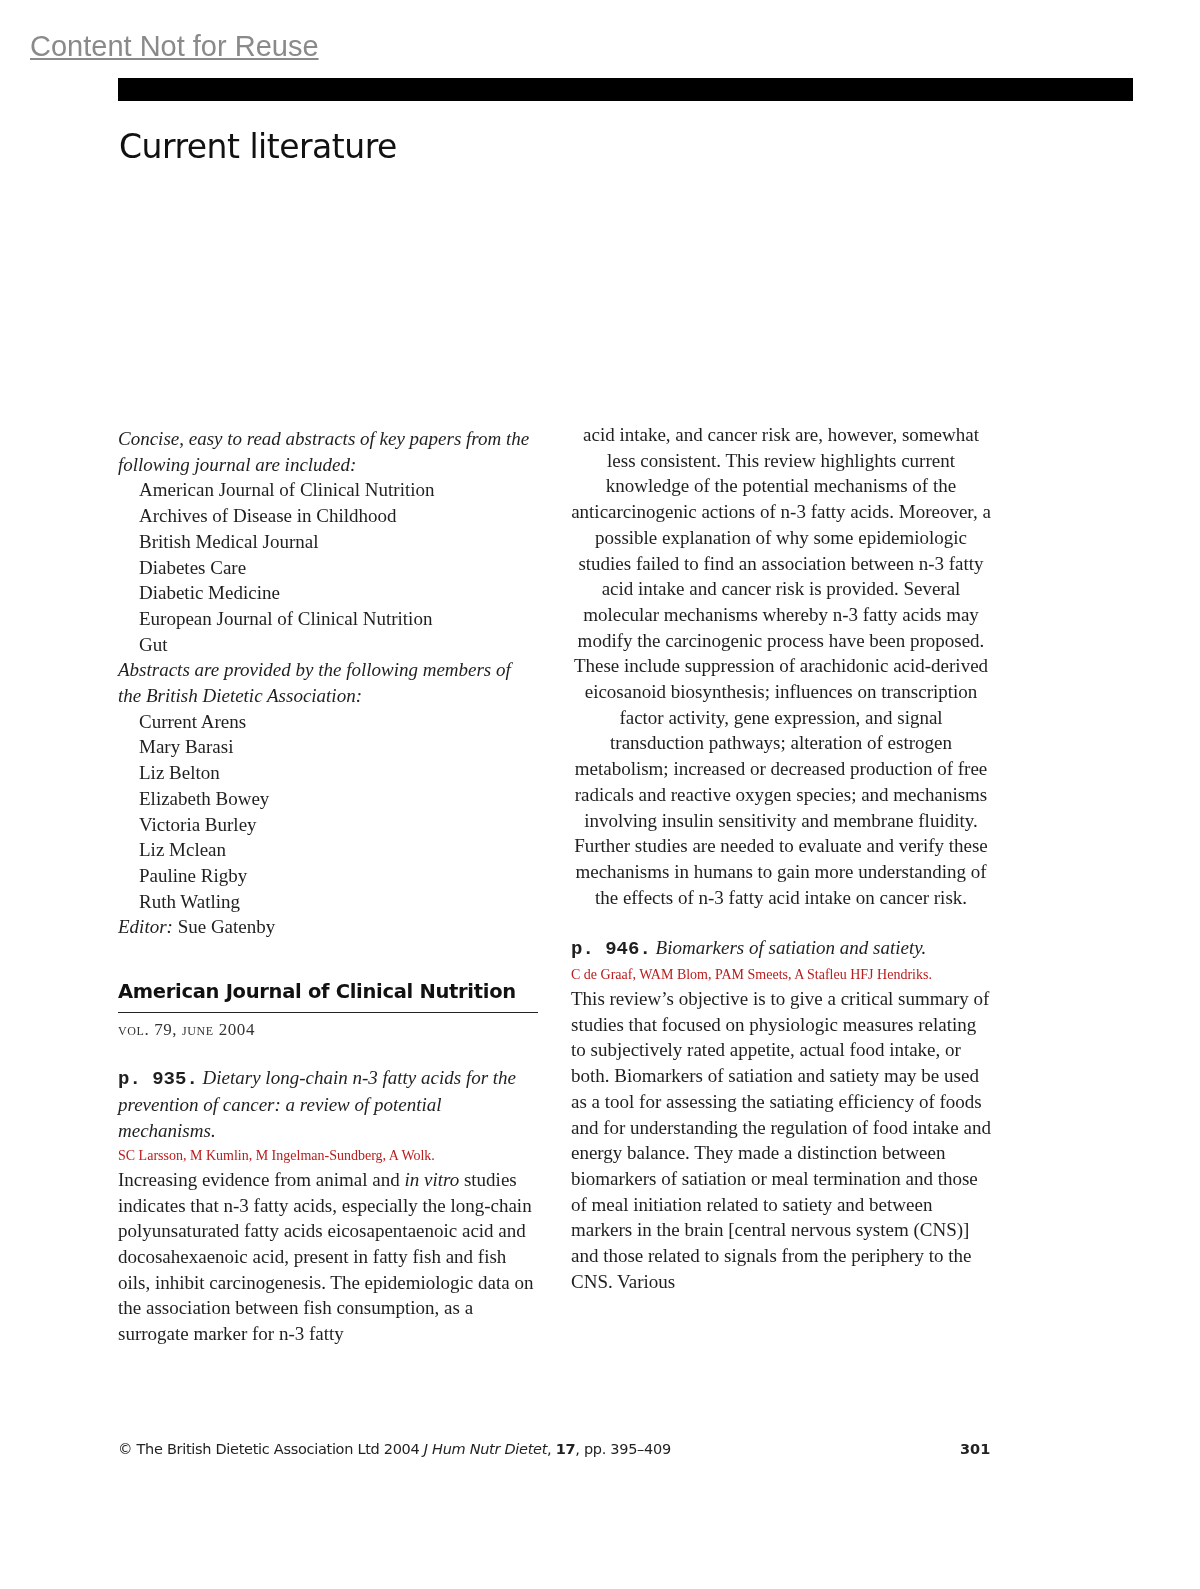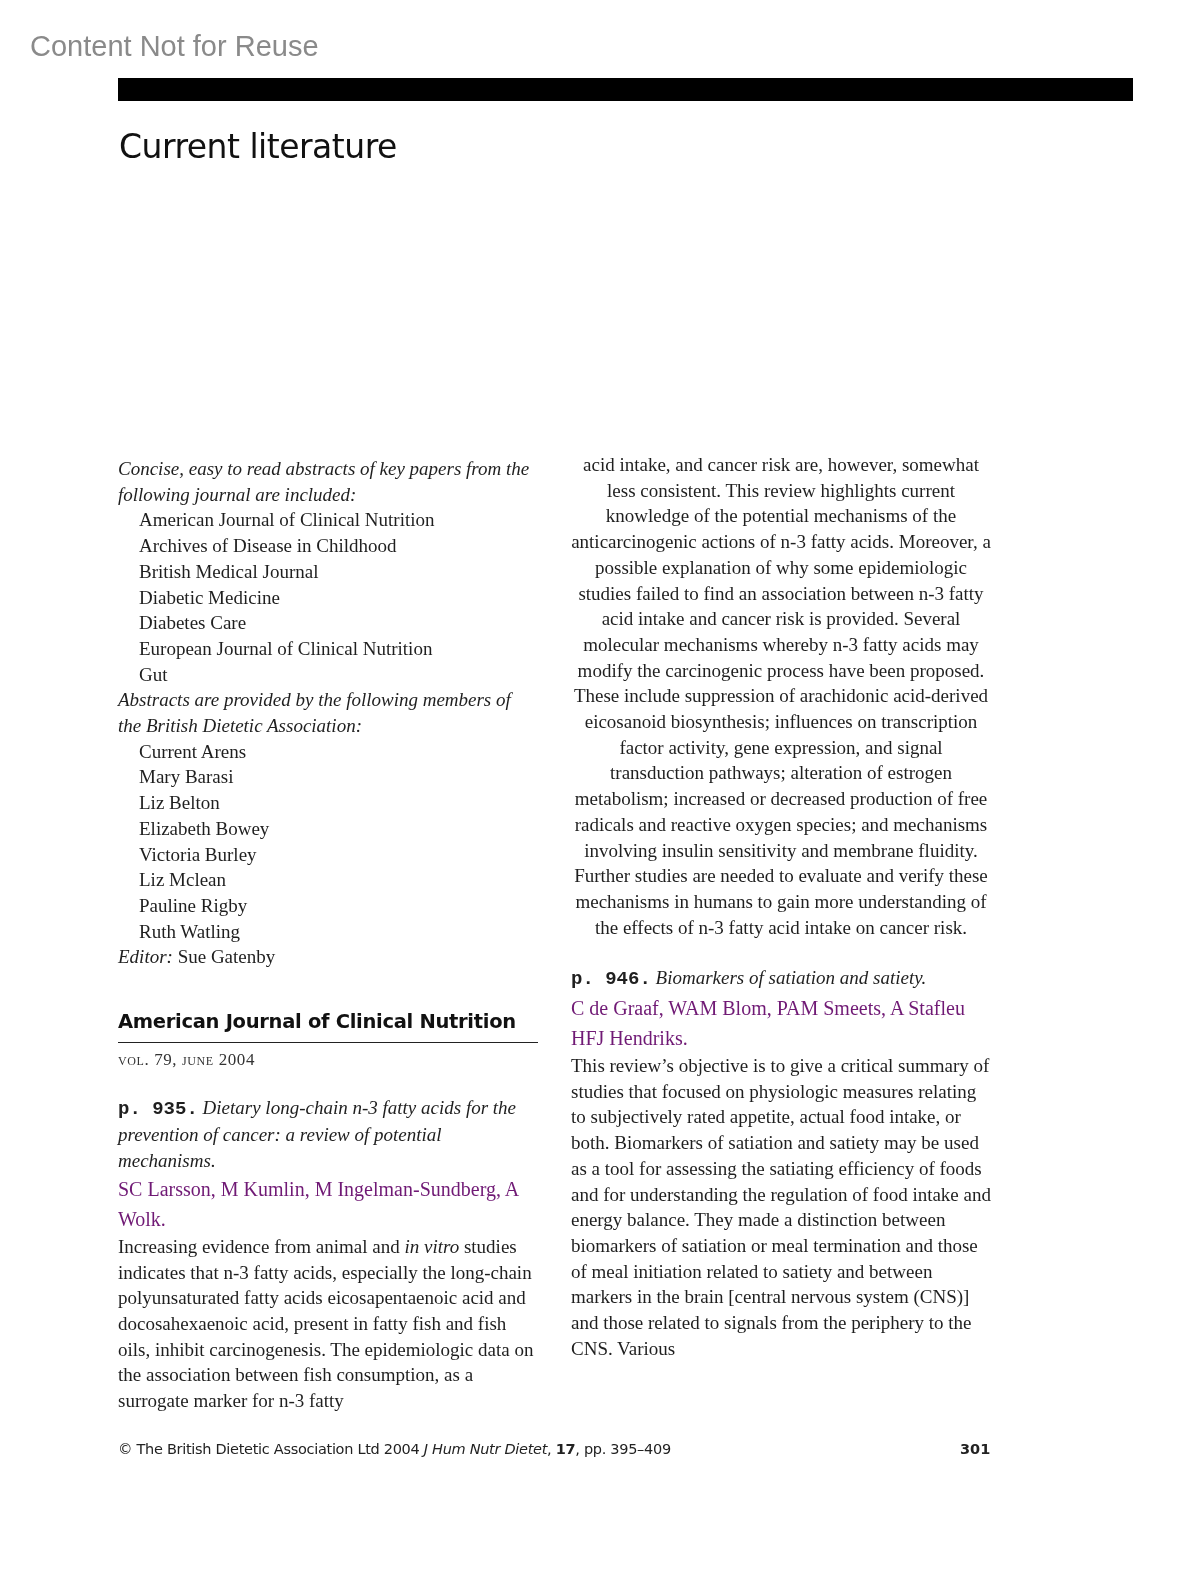--- a/index.html
+++ b/index.html
@@ -15,20 +15,21 @@
       color: #1a1a1a;
     }
     .watermark {
       position: absolute;
       left: 30px;
       top: 30px;
       font-family: "Liberation Sans", sans-serif;
       font-size: 29px;
       color: #8a8a8a;
       letter-spacing: 0px;
+      text-decoration: underline;
     }
     .top-bar {
       position: absolute;
       left: 118px;
       top: 78px;
       width: 1015px;
       height: 23px;
       background: #000000;
     }
     .page-title {
@@ -40,21 +41,20 @@
       font-size: 33px;
       color: #111111;
       letter-spacing: -0.5px;
     }
     .col {
       position: absolute;
       font-family: "Liberation Serif", serif;
       font-size: 19px;
       line-height: 25.7px;
       color: #1f1f1f;
-      margin-top: 30px;
     }
     .col-left { left: 118px; top: 426px; width: 420px; }
     .col-right { left: 571px; top: 422px; width: 420px; }
     .italic { font-style: italic; }
     .indent { padding-left: 21px; }
     .journal-heading {
       font-family: "DejaVu Sans", sans-serif;
       font-size: 19.5px;
       font-weight: bold;
       color: #111;
@@ -70,23 +70,23 @@
       letter-spacing: 0.6px;
       margin-top: 4px;
       color: #333;
     }
     .article {
       margin-top: 22px;
     }
     .article-head { }
     .page-ref { font-weight: bold; font-family: Liberation Mono, monospace; }
     .authors {
-      font-size: 20px;
-      line-height: 30px;
-      color: #701a75;
+      font-size: 14px;
+      line-height: 23px;
+      color: #b91c1c;
     }
     .body-text { }
     .right-first-article { margin-top: 0; text-align: center; }
     .right-second-article { margin-top: 25px; }
     .footer {
       position: absolute;
       left: 118px;
       top: 1441px;
       font-family: "DejaVu Sans", sans-serif;
       font-size: 14.5px;
@@ -113,22 +113,22 @@
 <div class="top-bar"></div>
 <h1 class="page-title" style="margin:0">Current literature</h1>
 
 <div class="col col-left">
   <div>
     <div class="italic">Concise, easy to read abstracts of key papers from the following journal are included:</div>
     <div>
       <div class="indent">American Journal of Clinical Nutrition</div>
       <div class="indent">Archives of Disease in Childhood</div>
       <div class="indent">British Medical Journal</div>
+      <div class="indent">Diabetes Care</div>
       <div class="indent">Diabetic Medicine</div>
-      <div class="indent">Diabetes Care</div>
       <div class="indent">European Journal of Clinical Nutrition</div>
       <div class="indent">Gut</div>
     </div>
     <div class="italic">Abstracts are provided by the following members of the British Dietetic Association:</div>
     <div>
       <div class="indent">Current Arens</div>
       <div class="indent">Mary Barasi</div>
       <div class="indent">Liz Belton</div>
       <div class="indent">Elizabeth Bowey</div>
       <div class="indent">Victoria Burley</div>

